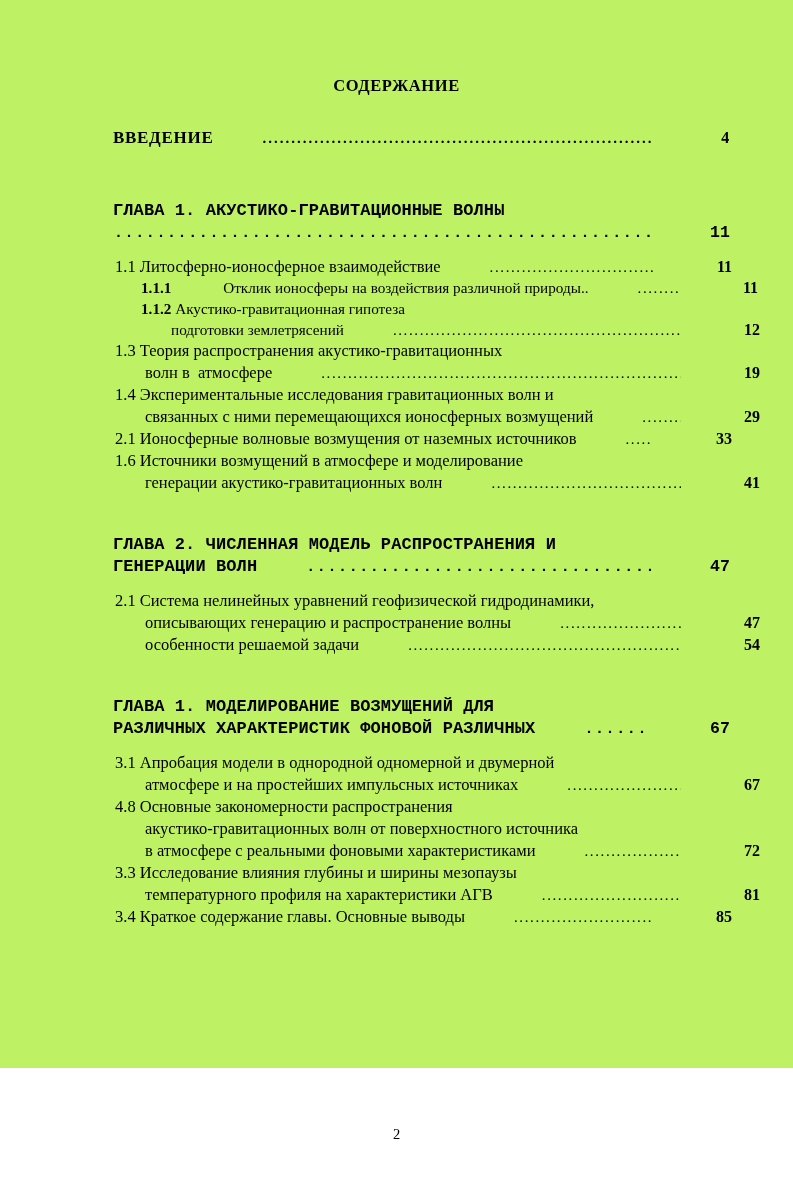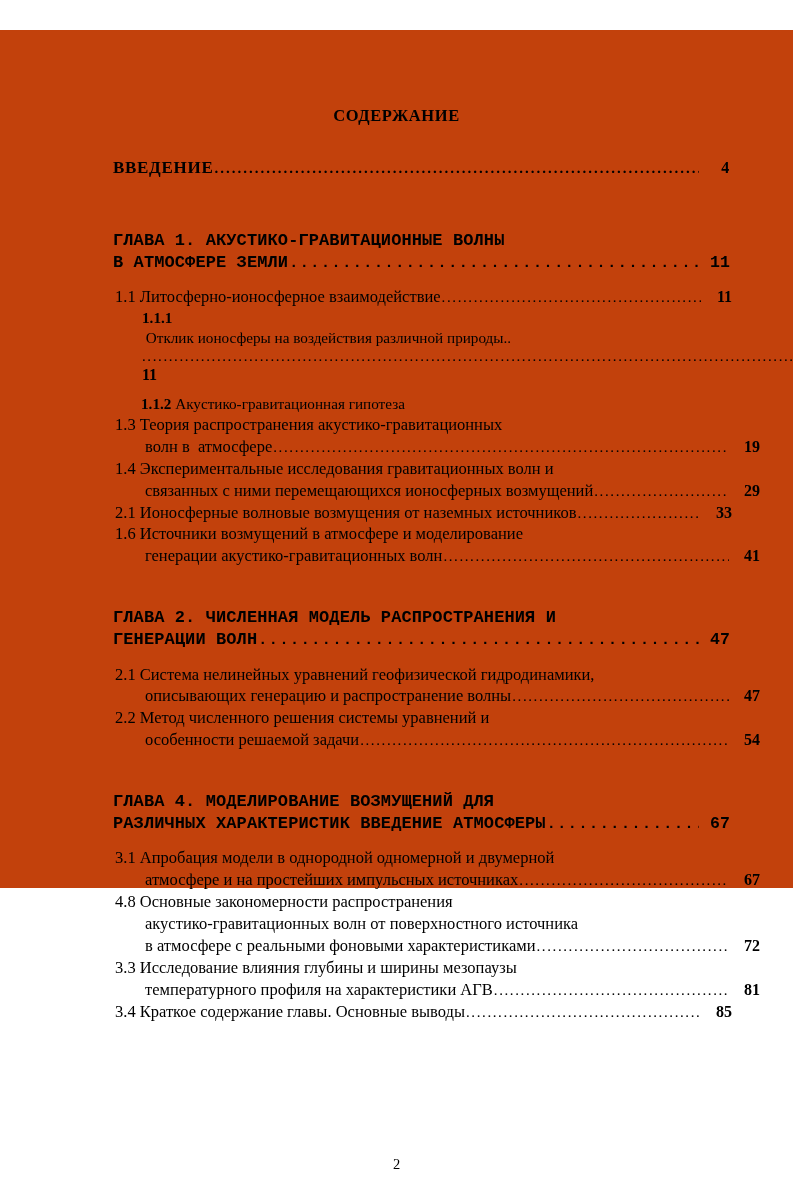--- a/index.html
+++ b/index.html
@@ -14,23 +14,22 @@
     position: relative;
     font-family: "Liberation Serif", "DejaVu Serif", serif;
     color: #000000;
     overflow: hidden;
   }
 
   .page {
     position: absolute;
     left: 0; top: 0;
     width: 793px;
-    height: 858px;
-    background: #c2410c;
-    margin-top: 30px;
+    height: 1068px;
+    background: #bef264;
   }
 
   
   .toc-title {
     position: absolute;
     left: 0;
     top: 76px;
     width: 793px;
     text-align: center;
     font-weight: bold;
@@ -44,20 +43,21 @@
     left: 113px;
     top: 128px;
     width: 617px;
   }
 
   
   .row {
     display: flex;
     align-items: baseline;
     width: 100%;
+    gap: 48px;
   }
   .row .txt {
     white-space: pre;
     flex: 0 0 auto;
   }
   .row .leader {
     flex: 1 1 auto;
     min-width: 6px;
     overflow: hidden;
     white-space: nowrap;
@@ -99,21 +99,20 @@
   }
   .chapter .pg { font-size: 16.5px; }
 
   .sec {
     font-size: 16.5px;
     line-height: 1.33;
   }
   .subsec {
     font-size: 15.2px;
     line-height: 1.33;
-    flex-direction: column;
   }
   .subsec .num { font-weight: bold; }
 
   
   .ind-0  { margin-left: 0px;  }
   .ind-1  { margin-left: 2px; justify-content: space-between;  }
   .ind-2  { margin-left: 28px; }
   .ind-cont-1 { margin-left: 30px; }
   .gap-s  { height: 12px; }
   .gap-l  { height: 40px; }
@@ -142,21 +141,20 @@
       <span class="txt">ВВЕДЕНИЕ</span>
       <span class="leader"></span>
       <span class="pg">4</span>
     </div>
 
     <div class="gap-xl"></div>
 
     <div class="chapter">
       <div class="line">ГЛАВА 1. АКУСТИКО-ГРАВИТАЦИОННЫЕ ВОЛНЫ</div>
       <div class="row">
-        <span class="txt">В АТМОСФЕРЕ ЗЕМЛИ</span>
         <span class="leader"></span>
         <span class="pg">11</span>
       </div>
     </div>
 
     <div class="gap-s"></div>
 
     <div class="row sec ind-1">
       <span class="txt">1.1 Литосферно-ионосферное взаимодействие</span>
       <span class="leader"></span>
@@ -165,20 +163,25 @@
 
     <div class="row subsec ind-2">
       <span class="txt num">1.1.1</span>
         <span class="txt"> Отклик ионосферы на воздействия различной природы..</span>
       <span class="leader"></span>
       <span class="pg">11</span>
     </div>
 
     <div class="subsec ind-2">
       <div class="line"><span class="num">1.1.2</span><span> Акустико-гравитационная гипотеза</span></div>
+      <div class="row ind-cont-1">
+        <span class="txt">подготовки землетрясений</span>
+        <span class="leader"></span>
+        <span class="pg">12</span>
+      </div>
     </div>
 
 
     <div class="sec ind-1">
       <div class="line">1.3 Теория распространения акустико-гравитационных</div>
       <div class="row ind-cont-1">
         <span class="txt">волн в  атмосфере</span>
         <span class="leader"></span>
         <span class="pg">19</span>
       </div>
@@ -224,35 +227,34 @@
     <div class="sec ind-1">
       <div class="line">2.1 Система нелинейных уравнений геофизической гидродинамики,</div>
       <div class="row ind-cont-1">
         <span class="txt">описывающих генерацию и распространение волны</span>
         <span class="leader"></span>
         <span class="pg">47</span>
       </div>
     </div>
 
     <div class="sec ind-1">
-      <div class="line">2.2 Метод численного решения системы уравнений и</div>
       <div class="row ind-cont-1">
         <span class="txt">особенности решаемой задачи</span>
         <span class="leader"></span>
         <span class="pg">54</span>
       </div>
     </div>
 
 
     <div class="gap-l"></div>
 
     <div class="chapter">
-      <div class="line">ГЛАВА 4. МОДЕЛИРОВАНИЕ ВОЗМУЩЕНИЙ ДЛЯ</div>
+      <div class="line">ГЛАВА 1. МОДЕЛИРОВАНИЕ ВОЗМУЩЕНИЙ ДЛЯ</div>
       <div class="row">
-        <span class="txt">РАЗЛИЧНЫХ ХАРАКТЕРИСТИК ВВЕДЕНИЕ АТМОСФЕРЫ</span>
+        <span class="txt">РАЗЛИЧНЫХ ХАРАКТЕРИСТИК ФОНОВОЙ РАЗЛИЧНЫХ</span>
         <span class="leader"></span>
         <span class="pg">67</span>
       </div>
     </div>
 
     <div class="gap-s"></div>
 
     <div class="sec ind-1">
       <div class="line">3.1 Апробация модели в однородной одномерной и двумерной</div>
       <div class="row ind-cont-1">

